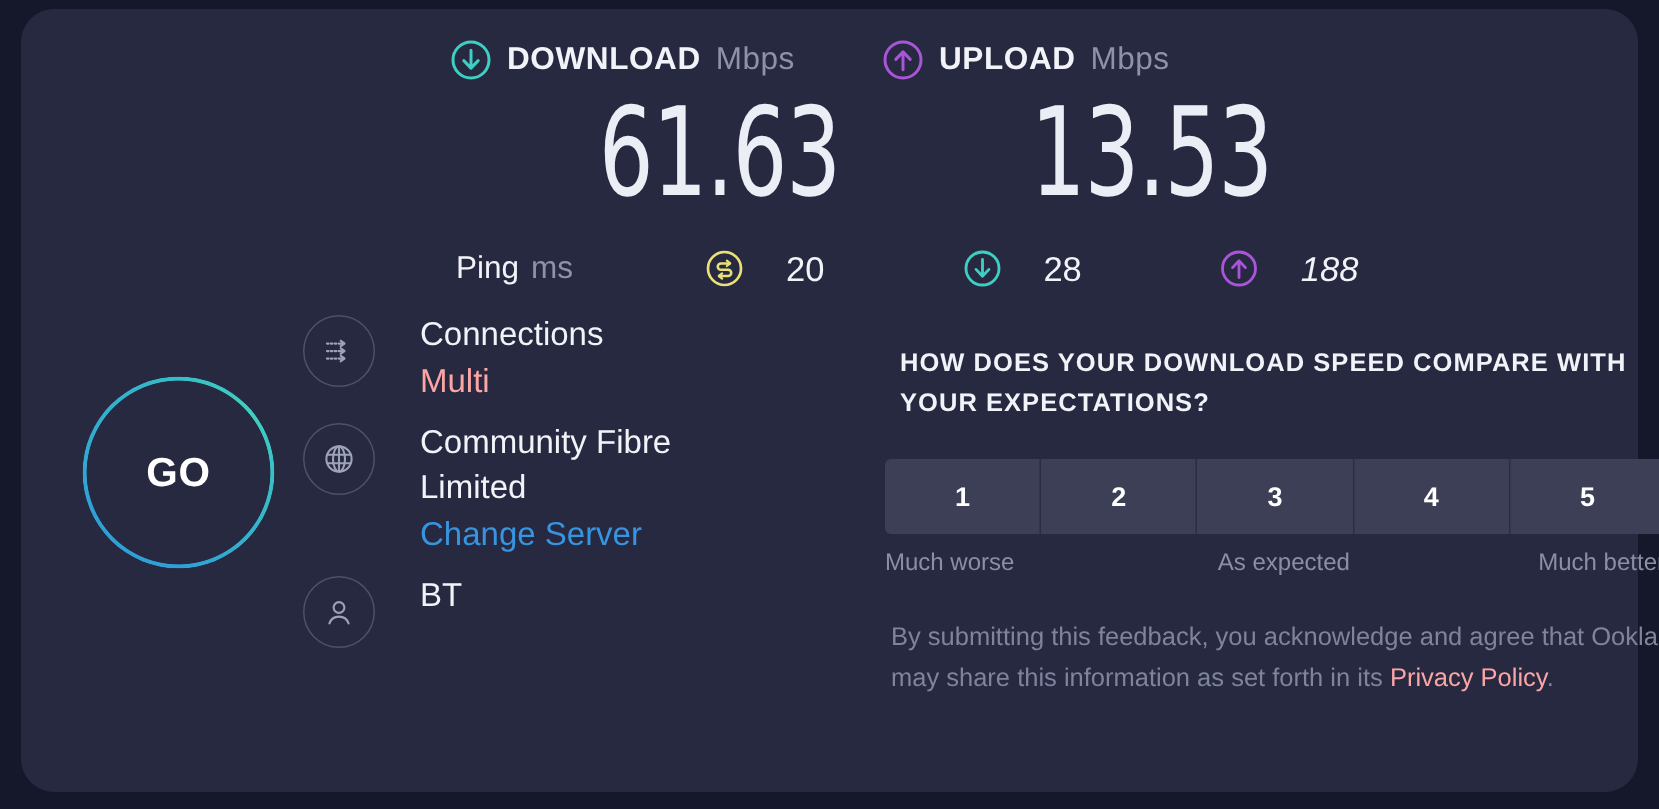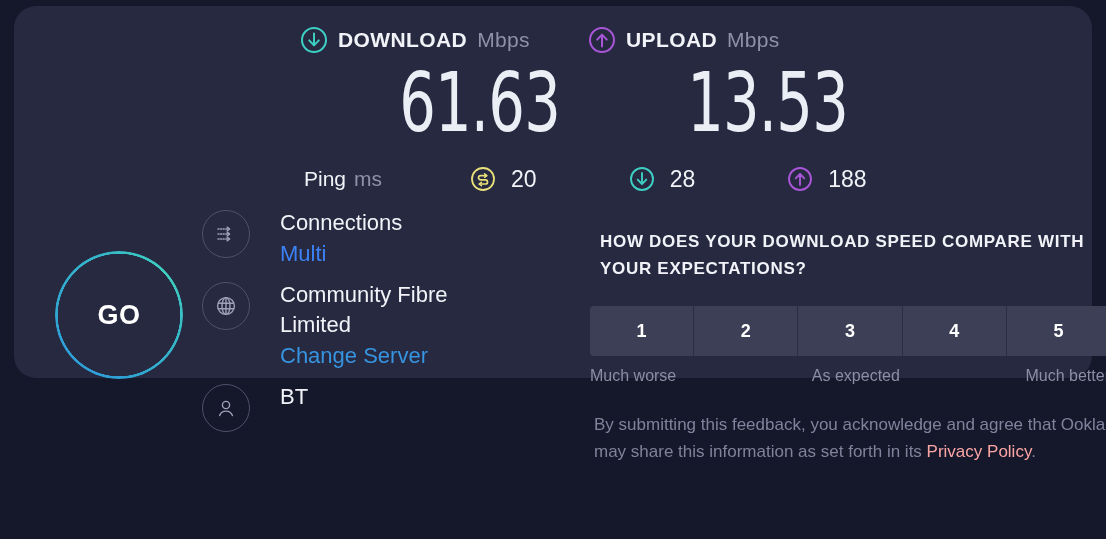--- a/index.html
+++ b/index.html
@@ -18,21 +18,21 @@
     height: 539px;
     background: #15172a;
   }
 
   
   .card {
     position: absolute;
     left: 14px;
     top: 6px;
     width: 1078px;
-    height: 372px;
+    height: 522px;
     background: #262940;
     border-radius: 22px;
   }
 
   
   .speeds {
     position: absolute;
     left: 0;
     top: 0;
     width: 100%;
@@ -104,25 +104,25 @@
     font-weight: normal;
   }
   .ping-unit {
     font-size: 21px;
     color: #8e91a8;
     margin-left: 8px;
   }
   .ping-metric {
     display: flex;
     align-items: center;
-    gap: 15px;
+    gap: 28px;
   }
   .ping-m1 { margin-left: 88px; }
   .ping-m2 { margin-left: 92px; }
-  .ping-m3 { margin-left: 92px; }
+  .ping-m3 { margin-left: 92px; font-style: italic; }
   .ping-num {
     font-size: 23px;
     color: #f2f3f8;
     font-weight: normal;
   }
   .ping-icon { width: 26px; height: 26px; display: block; }
 
   
   .go-wrap {
     position: absolute;
@@ -178,21 +178,21 @@
     justify-content: center;
     box-sizing: border-box;
   }
   .info-title {
     font-size: 22px;
     color: #f2f3f8;
     line-height: 30px;
   }
   .info-sub {
     font-size: 22px;
-    color: #3b82f6;
+    color: #fca5a5;
     line-height: 32px;
   }
   .info-link {
     font-size: 22px;
     color: #3794e0;
     line-height: 32px;
     cursor: pointer;
   }
 
   

